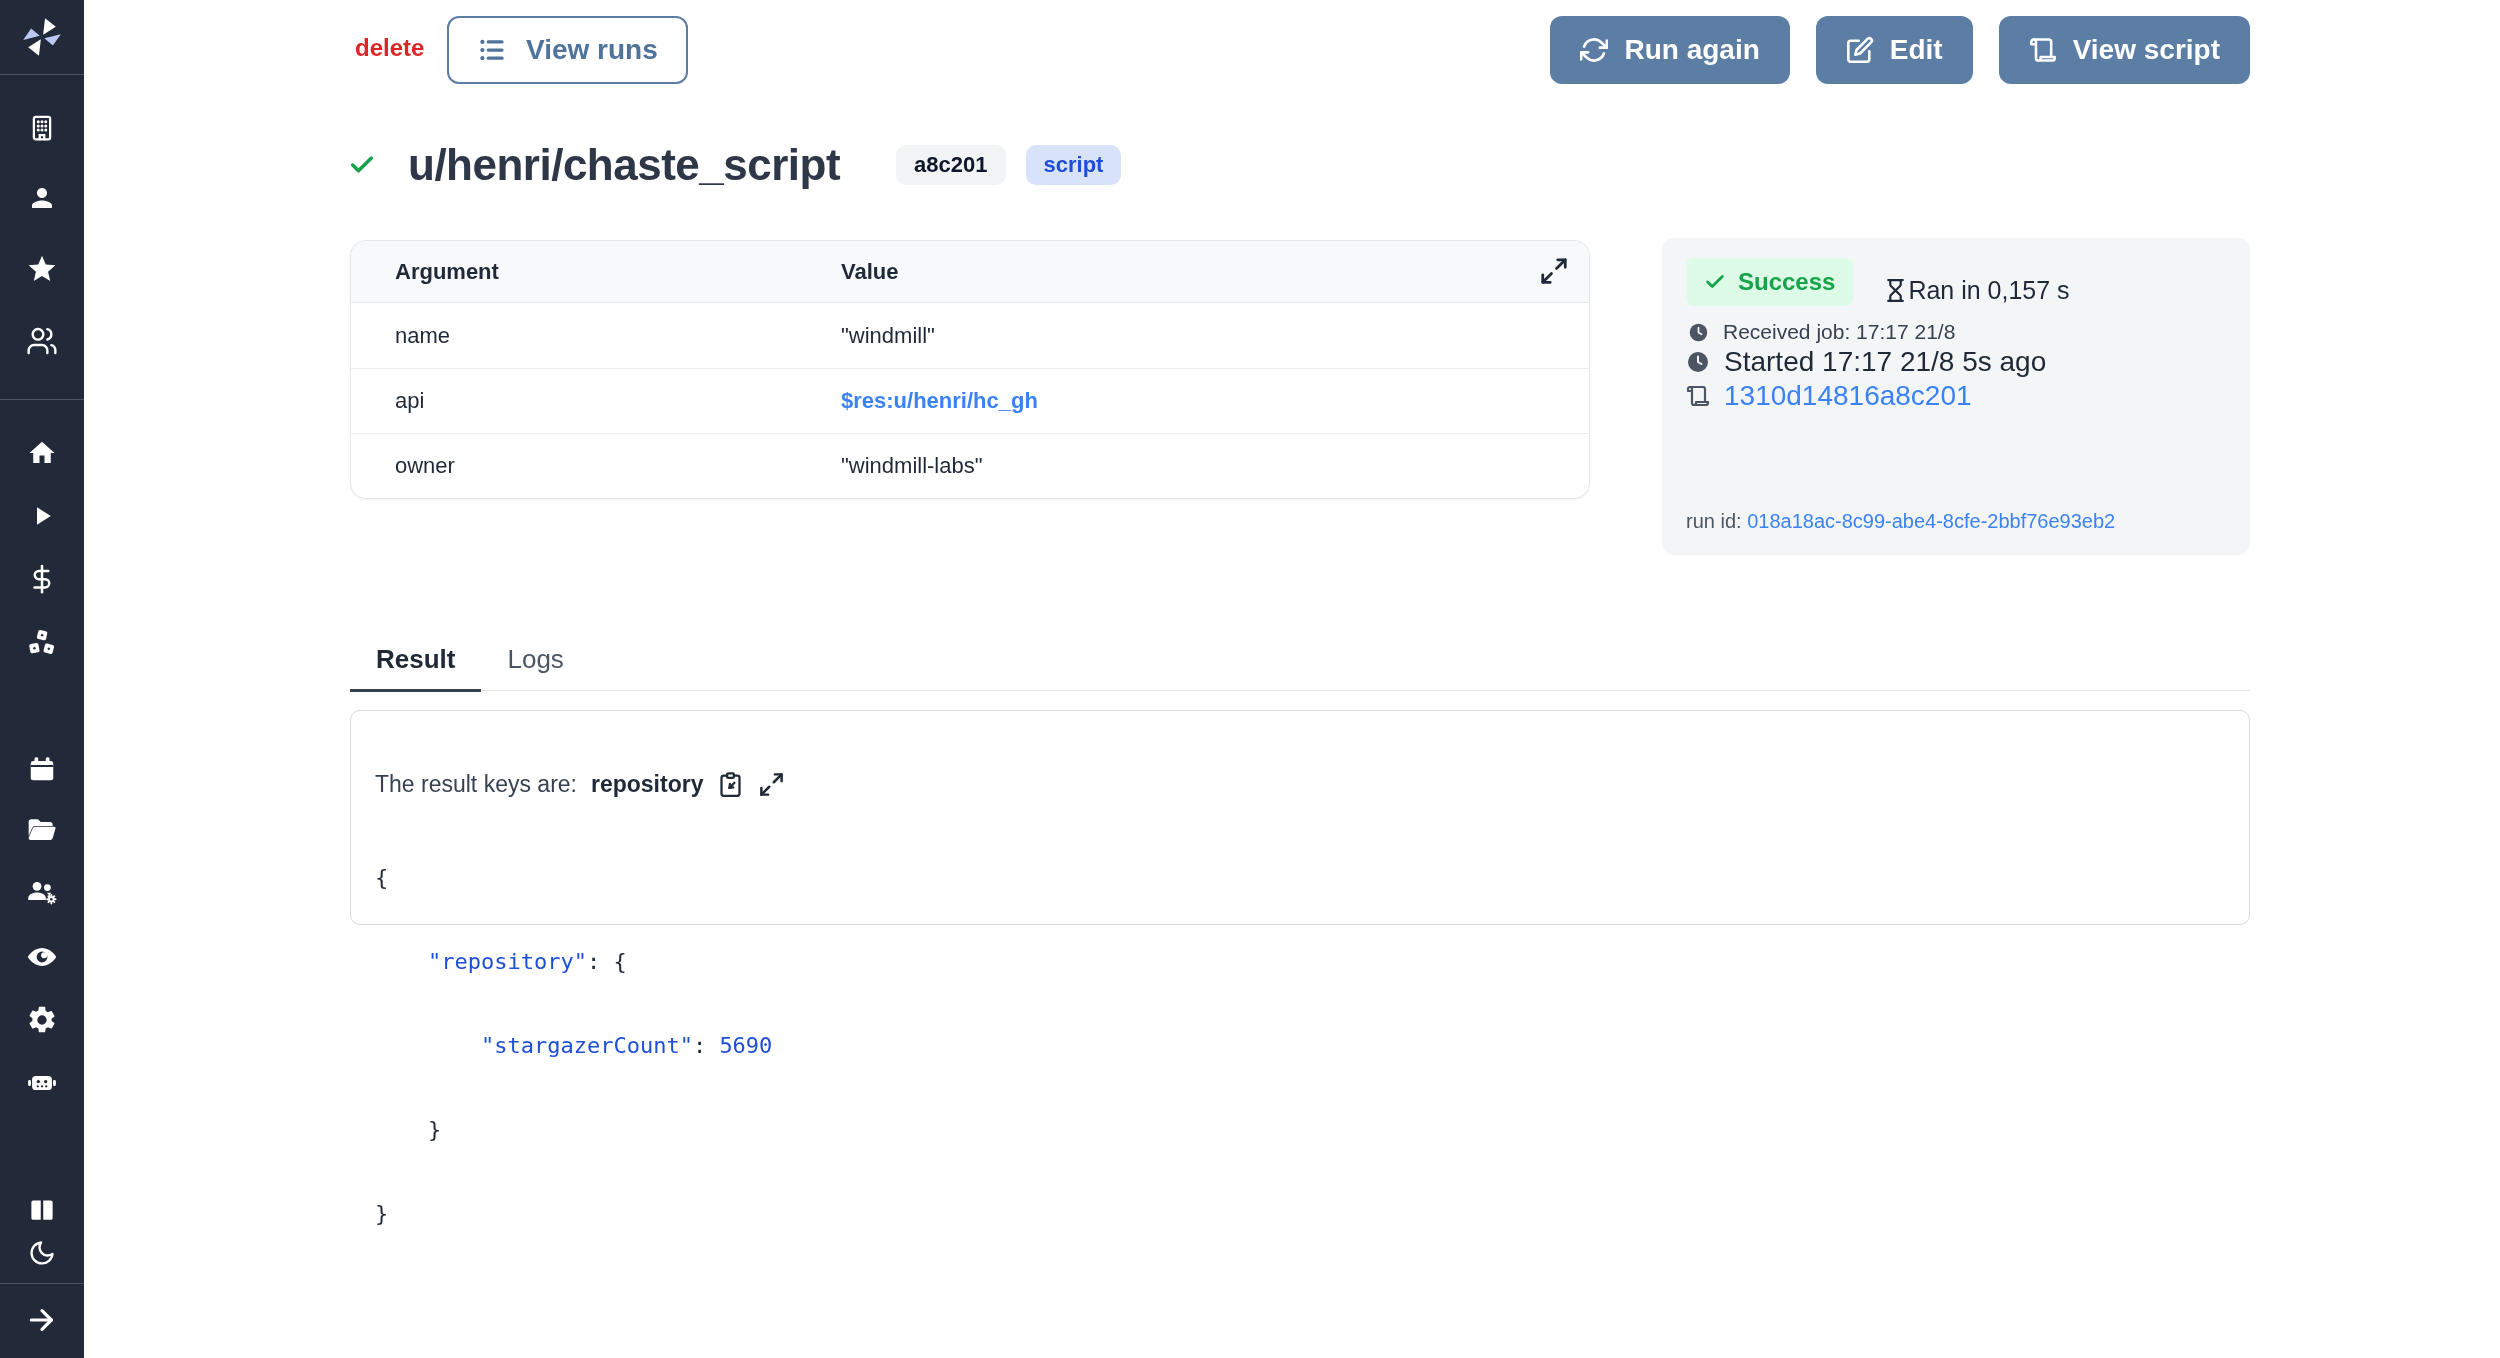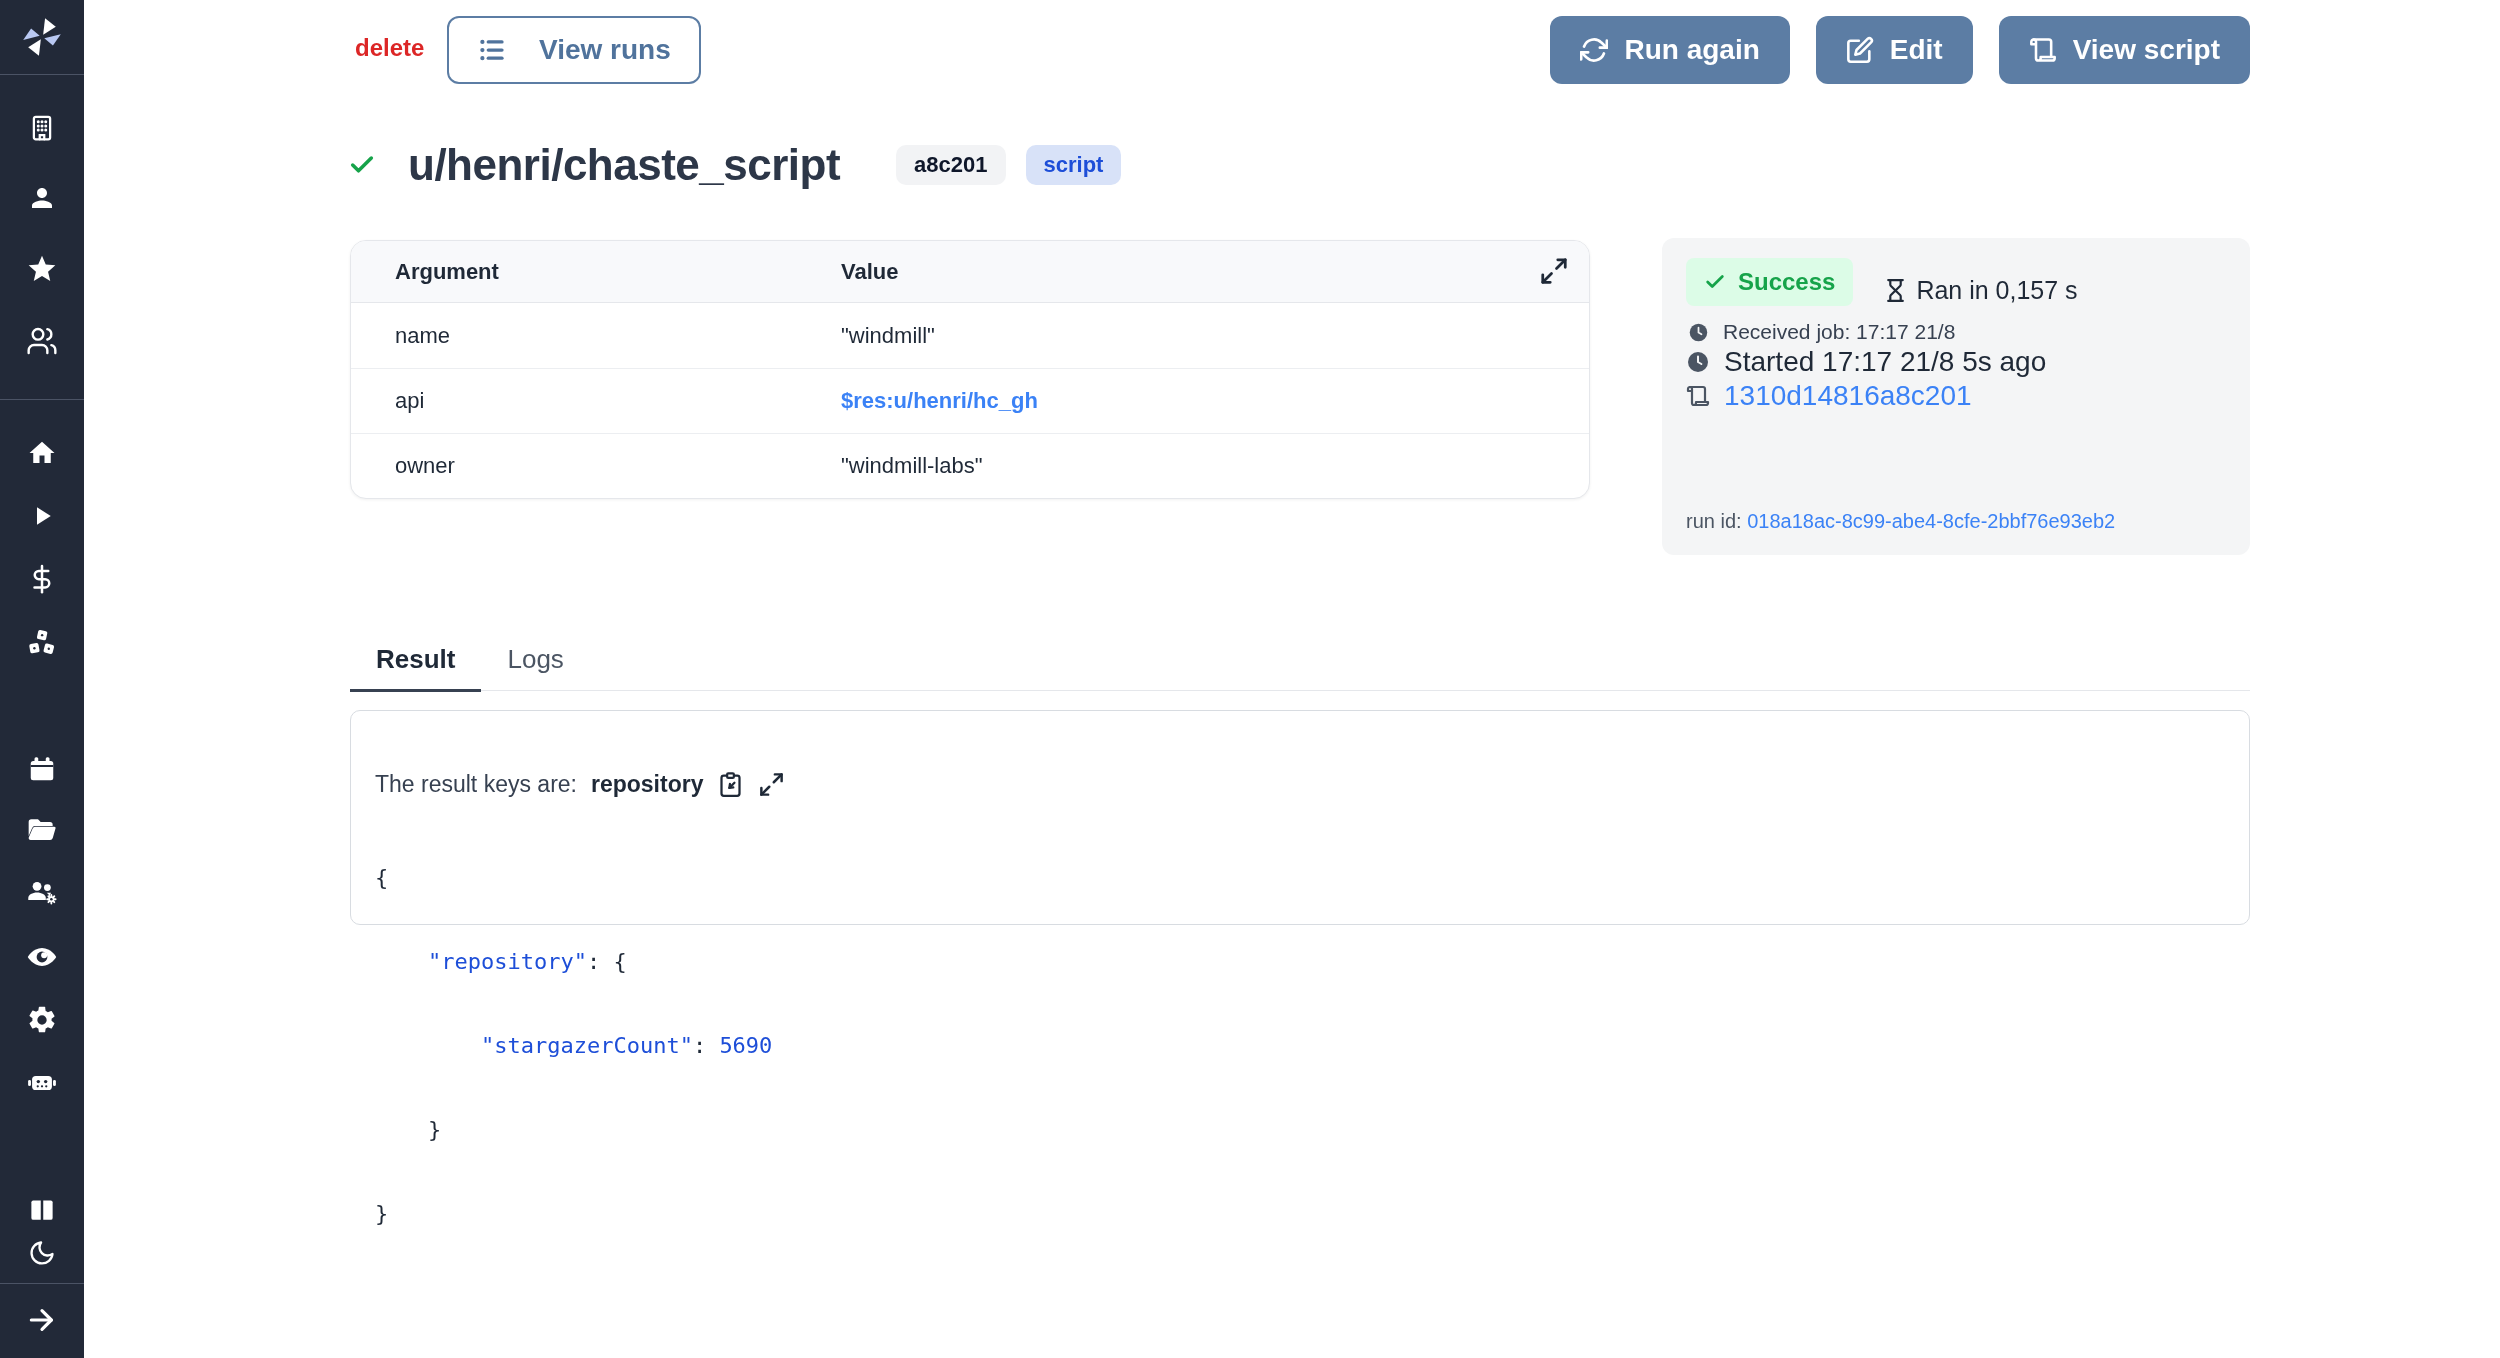--- a/index.html
+++ b/index.html
@@ -15,21 +15,21 @@
   .mt33{margin-top:33px}.mt38{margin-top:38px}.mt40{margin-top:40px}.mt42{margin-top:42px}.mt95{margin-top:95px}.mt13{margin-top:13px}
   .sb-spacer { flex:1 1 auto; }
 
   
   .main { position:relative; margin-left:84px; width:2416px; height:1358px; background:#fff; }
 
   
   .delete-link { position:absolute; left:271px; top:34px; color:#dc2626; font-size:24px; font-weight:700; cursor:pointer; }
   .view-runs-btn { position:absolute; left:363px; top:16px; height:68px; padding:0 28px;
                    border:2px solid #5c7da4; border-radius:12px; background:#fff; color:#50739c;
-                   font-size:28px; font-weight:700; display:flex; align-items:center; gap:32px; cursor:pointer; }
+                   font-size:28px; font-weight:700; display:flex; align-items:center; gap:19px; cursor:pointer; }
   .right-btns { position:absolute; right:250px; top:16px; display:flex; gap:26px; }
   .primary-btn { height:68px; padding:0 30px; border:none; border-radius:12px; background:#5c7da4;
                  color:#fff; font-size:28px; font-weight:700; display:flex; align-items:center; gap:16px; cursor:pointer; }
 
   
   .title-row { position:absolute; left:264px; top:140px; display:flex; align-items:center; }
   .page-title { font-size:44px; font-weight:700; color:#2d3748; letter-spacing:-0.5px; margin-left:32px; }
   .badge { font-size:22px; border-radius:10px; padding:9px 18px; line-height:1; }
   .badge-hash { background:#f2f3f5; color:#0f172a; font-weight:600; margin-left:56px; }
   .badge-type { background:#d8e2f8; color:#1d4ed8; font-weight:700; margin-left:20px; }
@@ -48,21 +48,21 @@
   .val-link { color:#3b82f6; font-weight:700; cursor:pointer; }
   .val-str { color:#1f2937; }
 
   
   .job-panel { position:absolute; left:1578px; top:238px; width:588px; min-height:317px;
                background:#f4f5f6; border-radius:12px; padding:20px 24px 22px 24px;
                display:flex; flex-direction:column; }
   .jp-row1 { display:flex; align-items:center; }
   .status-badge { display:flex; align-items:center; gap:12px; background:#dcfce7; color:#16a34a;
                   border-radius:8px; padding:10px 18px; font-size:24px; font-weight:600; }
-  .duration { display:flex; align-items:center; gap:8px; margin-left:30px; font-size:25px; color:#1f2937;margin-top:16px; }
+  .duration { display:flex; align-items:center; gap:0; margin-left:30px; font-size:25px; color:#1f2937;margin-top:16px; }
   .jp-small { display:flex; align-items:center; gap:14px; margin-top:14px; font-size:21px; color:#374151; padding-left:2px; }
   .jp-line { display:flex; align-items:center; gap:14px; margin-top:2px; font-size:28px; color:#1f2937; }
   .jp-link { color:#3b82f6; cursor:pointer; }
   .jp-runid { margin-top:auto; padding-top:26px; font-size:20px; color:#4b5563; }
   .jp-runid .uuid { color:#3b82f6; cursor:pointer; }
 
   
   .tabs { position:absolute; left:266px; top:644px; width:1900px; display:flex; border-bottom:1px solid #e5e7eb; }
   .tab { padding:0 26px 14px 26px; font-size:26px; cursor:pointer; }
   .tab.active { color:#1f2937; font-weight:600; border-bottom:3px solid #374151; margin-bottom:-2px; }

